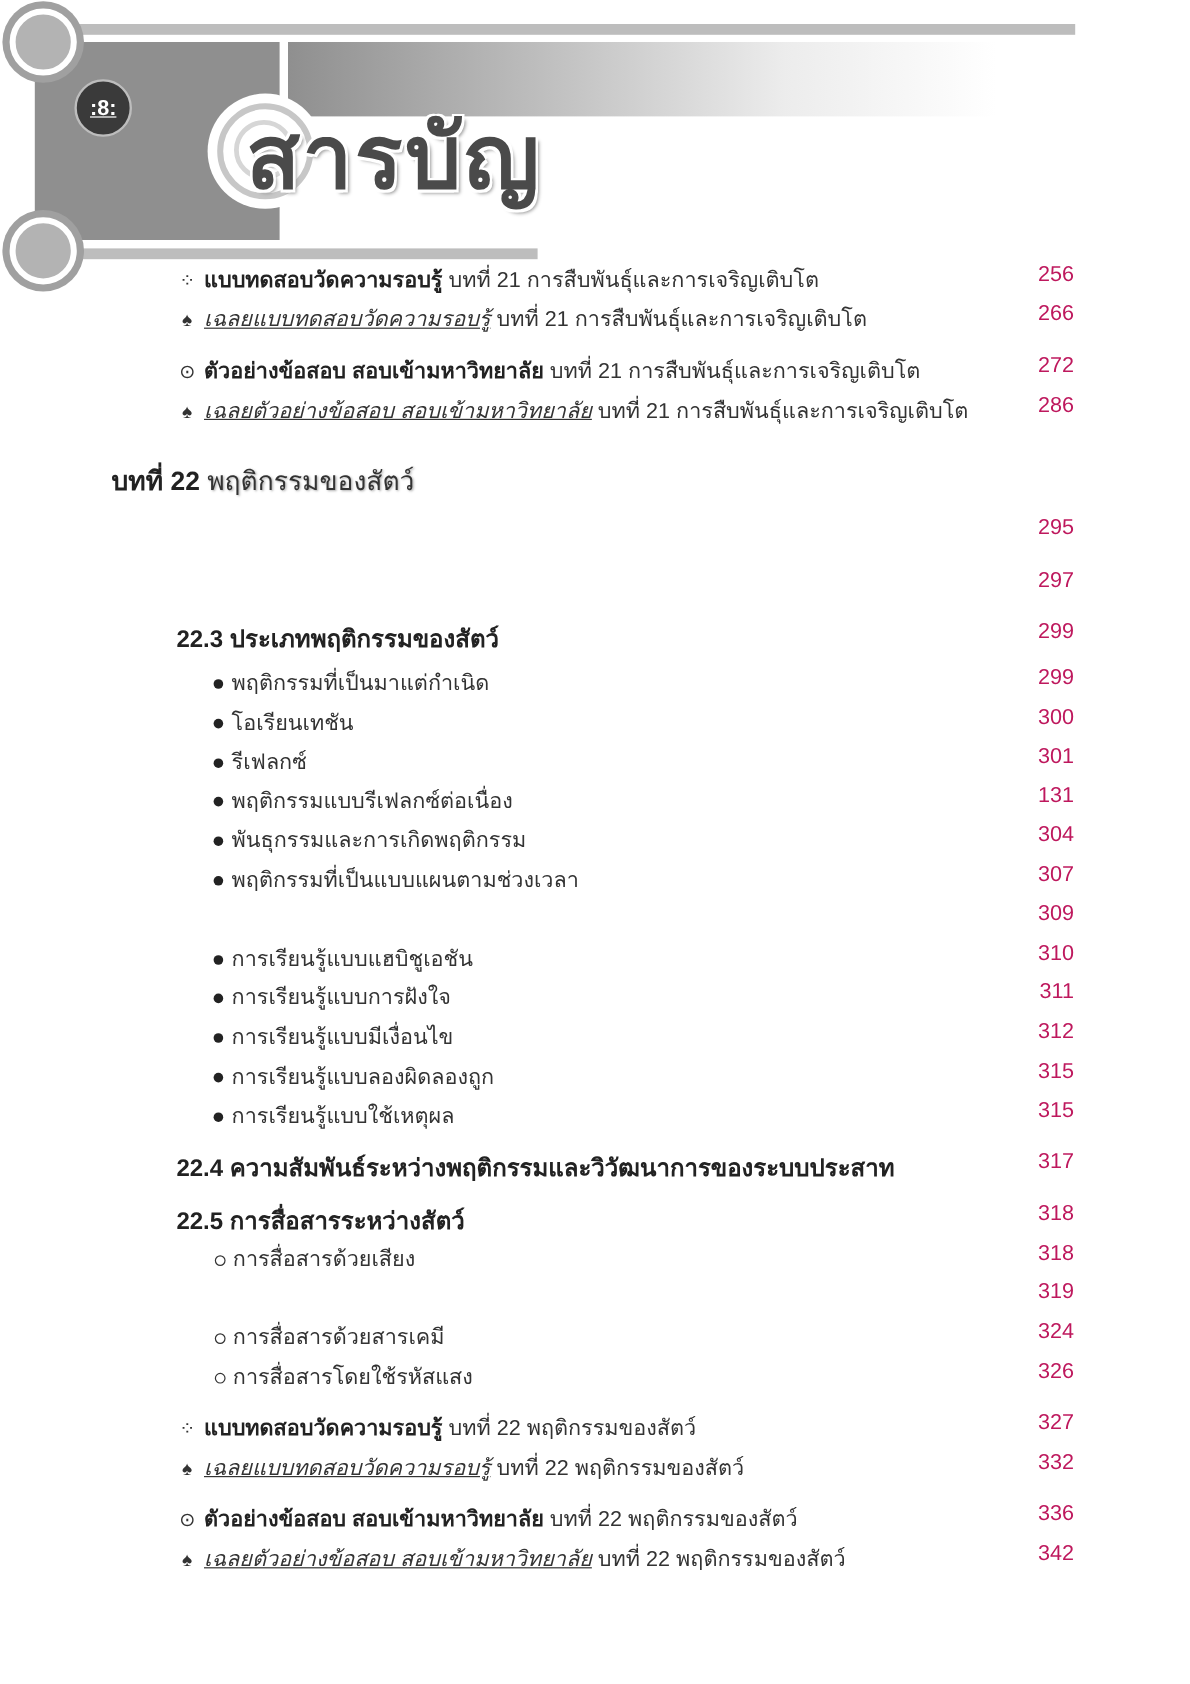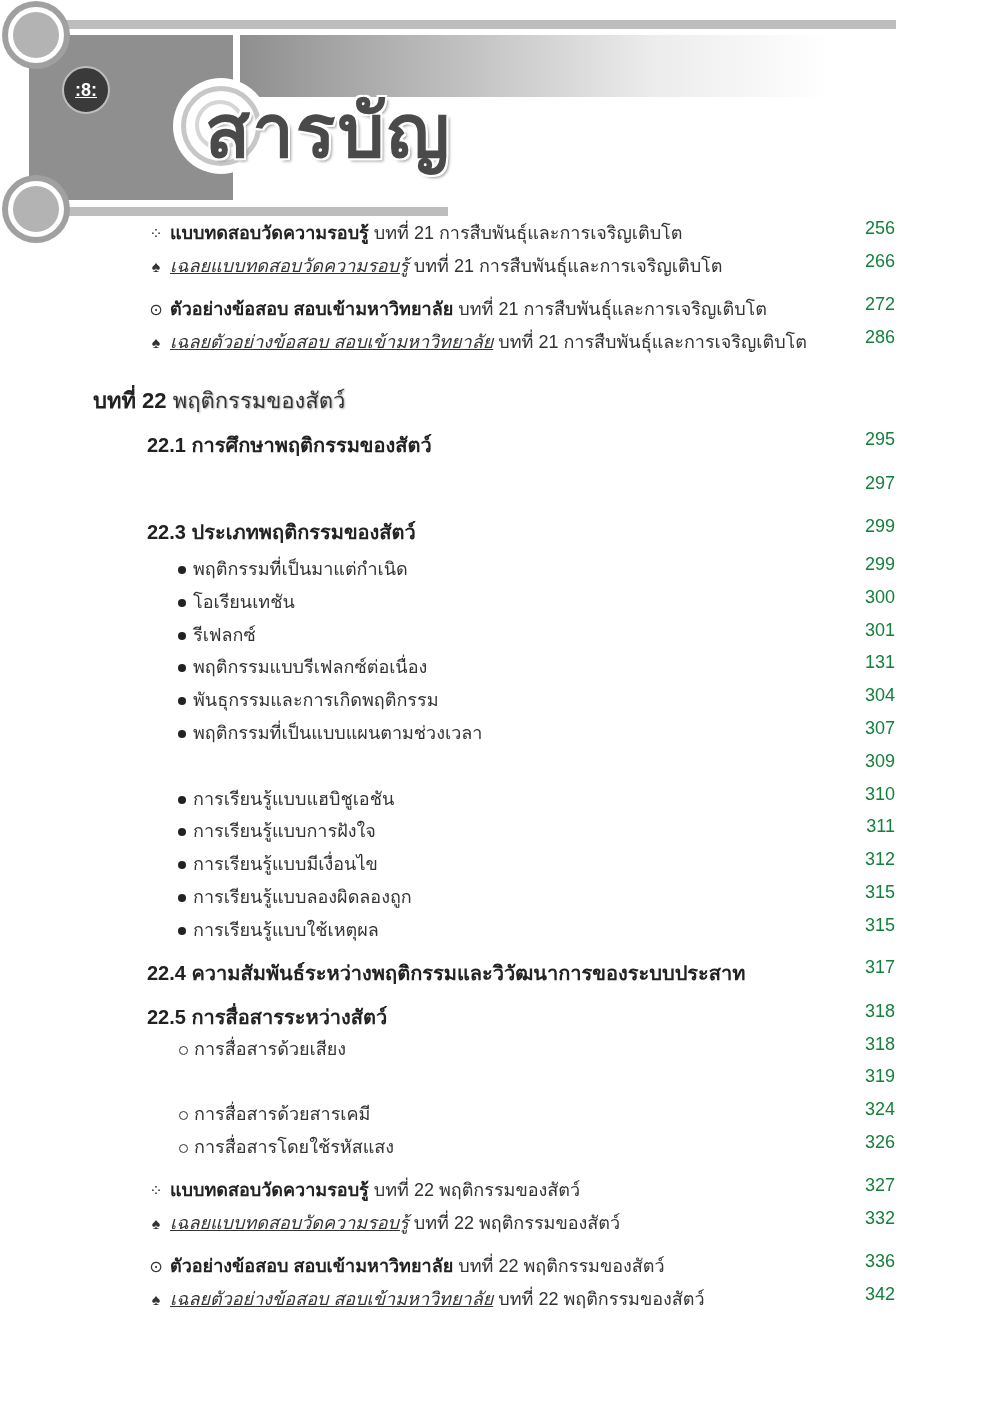--- a/index.html
+++ b/index.html
@@ -12,21 +12,21 @@
   .circ{position:absolute;width:46px;height:46px;border-radius:50%;background:#b3b3b3;border:5px solid #fff;box-shadow:0 0 0 6px #a0a0a0;}
   .circ.c1{left:8px;top:7px;}
   .circ.c2{left:8px;top:181px;}
   .badge{position:absolute;left:62px;top:66px;width:44px;height:44px;border-radius:50%;background:#3a3a3a;border:2px solid #bdbdbd;color:#fff;font-size:18px;font-weight:bold;display:flex;align-items:center;justify-content:center;text-decoration:underline;}
   .ring{position:absolute;left:173px;top:78px;width:96px;height:96px;border-radius:50%;background:#fff;}
   .ring::after{content:"";position:absolute;left:8px;top:8px;width:70px;height:70px;border-radius:50%;border:5px solid #c7c7c7;}
   .ring::before{content:"";position:absolute;left:22px;top:22px;width:42px;height:42px;border-radius:50%;border:4px solid #d6d6d6;}
   .title{position:absolute;left:205px;top:72px;font-size:74px;font-weight:bold;color:#4a4a4a;letter-spacing:2px;text-shadow:2px 2px 0 #fff,-2px -2px 0 #fff,2px -2px 0 #fff,-2px 2px 0 #fff,3px 3px 3px #999;}
   .row{position:absolute;left:0;width:992px;height:28px;}
   .row .txt{position:absolute;white-space:nowrap;font-size:18px;color:#333;}
-  .row .pg{position:absolute;right:97px;font-size:18px;color:#15803d;}
+  .row .pg{position:absolute;right:97px;font-size:18px;color:#be185d;}
   .bold{font-weight:bold;color:#222;}
   .ital{font-style:italic;text-decoration:underline;text-align:right;}
   .ic{display:inline-block;width:20px;margin-right:4px;text-align:center;font-size:16px;}
   .sec{font-size:20px !important;font-weight:bold;color:#222 !important;}
   .chap{position:absolute;left:93px;top:383px;font-size:22px;white-space:nowrap;}
   .chap .num{font-weight:bold;color:#222;}
   .chap .name{color:#333;text-shadow:1px 1px 2px #aaa;}
   .bul{display:inline-block;width:8px;height:8px;border-radius:50%;background:#222;margin-right:7px;vertical-align:middle;}
   .oc{display:inline-block;width:7px;height:7px;border-radius:50%;border:1px solid #333;margin-right:6px;vertical-align:middle;}
 </style>
@@ -60,21 +60,20 @@
 <div class="row" style="top:327px">
   <span class="txt" style="left:146px"><span class="ic">♠</span><span class="ital">เฉลยตัวอย่างข้อสอบ สอบเข้ามหาวิทยาลัย</span><span> บทที่ 21 การสืบพันธุ์และการเจริญเติบโต</span></span>
   <span class="pg">286</span>
 </div>
 
 <div class="chap">
   <span class="num">บทที่ 22</span><span class="name"> พฤติกรรมของสัตว์</span>
 </div>
 
 <div class="row" style="top:429px">
-  <span class="txt sec" style="left:147px">22.1 การศึกษาพฤติกรรมของสัตว์</span>
   <span class="pg">295</span>
 </div>
 <div class="row" style="top:473px">
   <span class="pg">297</span>
 </div>
 <div class="row" style="top:516px">
   <span class="txt sec" style="left:147px">22.3 ประเภทพฤติกรรมของสัตว์</span>
   <span class="pg">299</span>
 </div>
 

